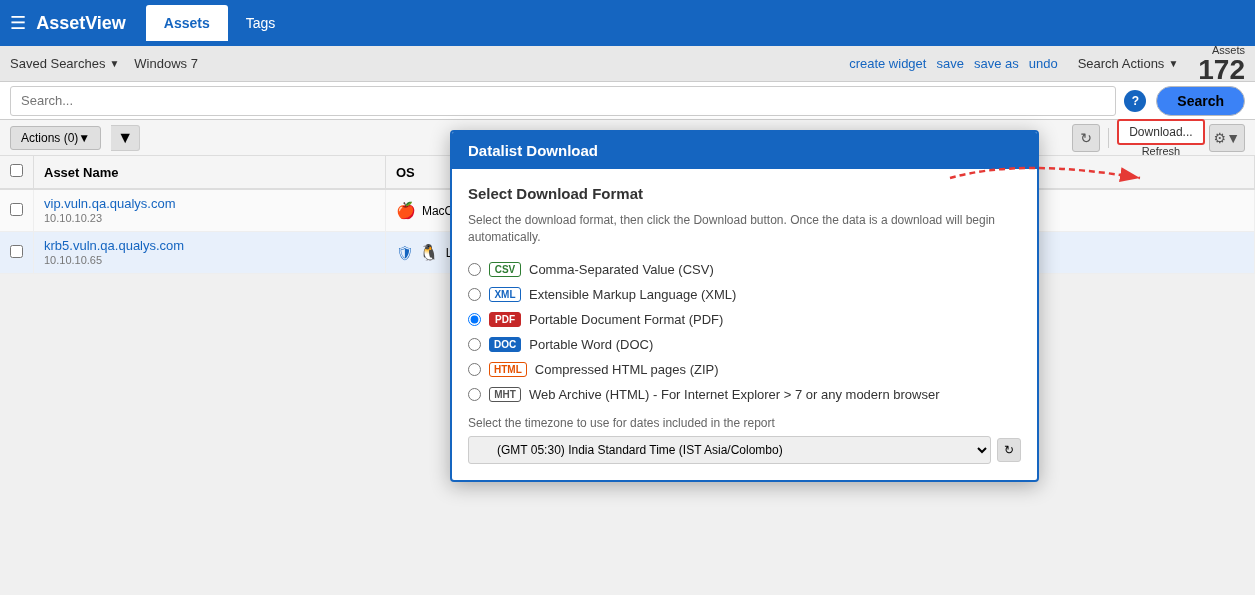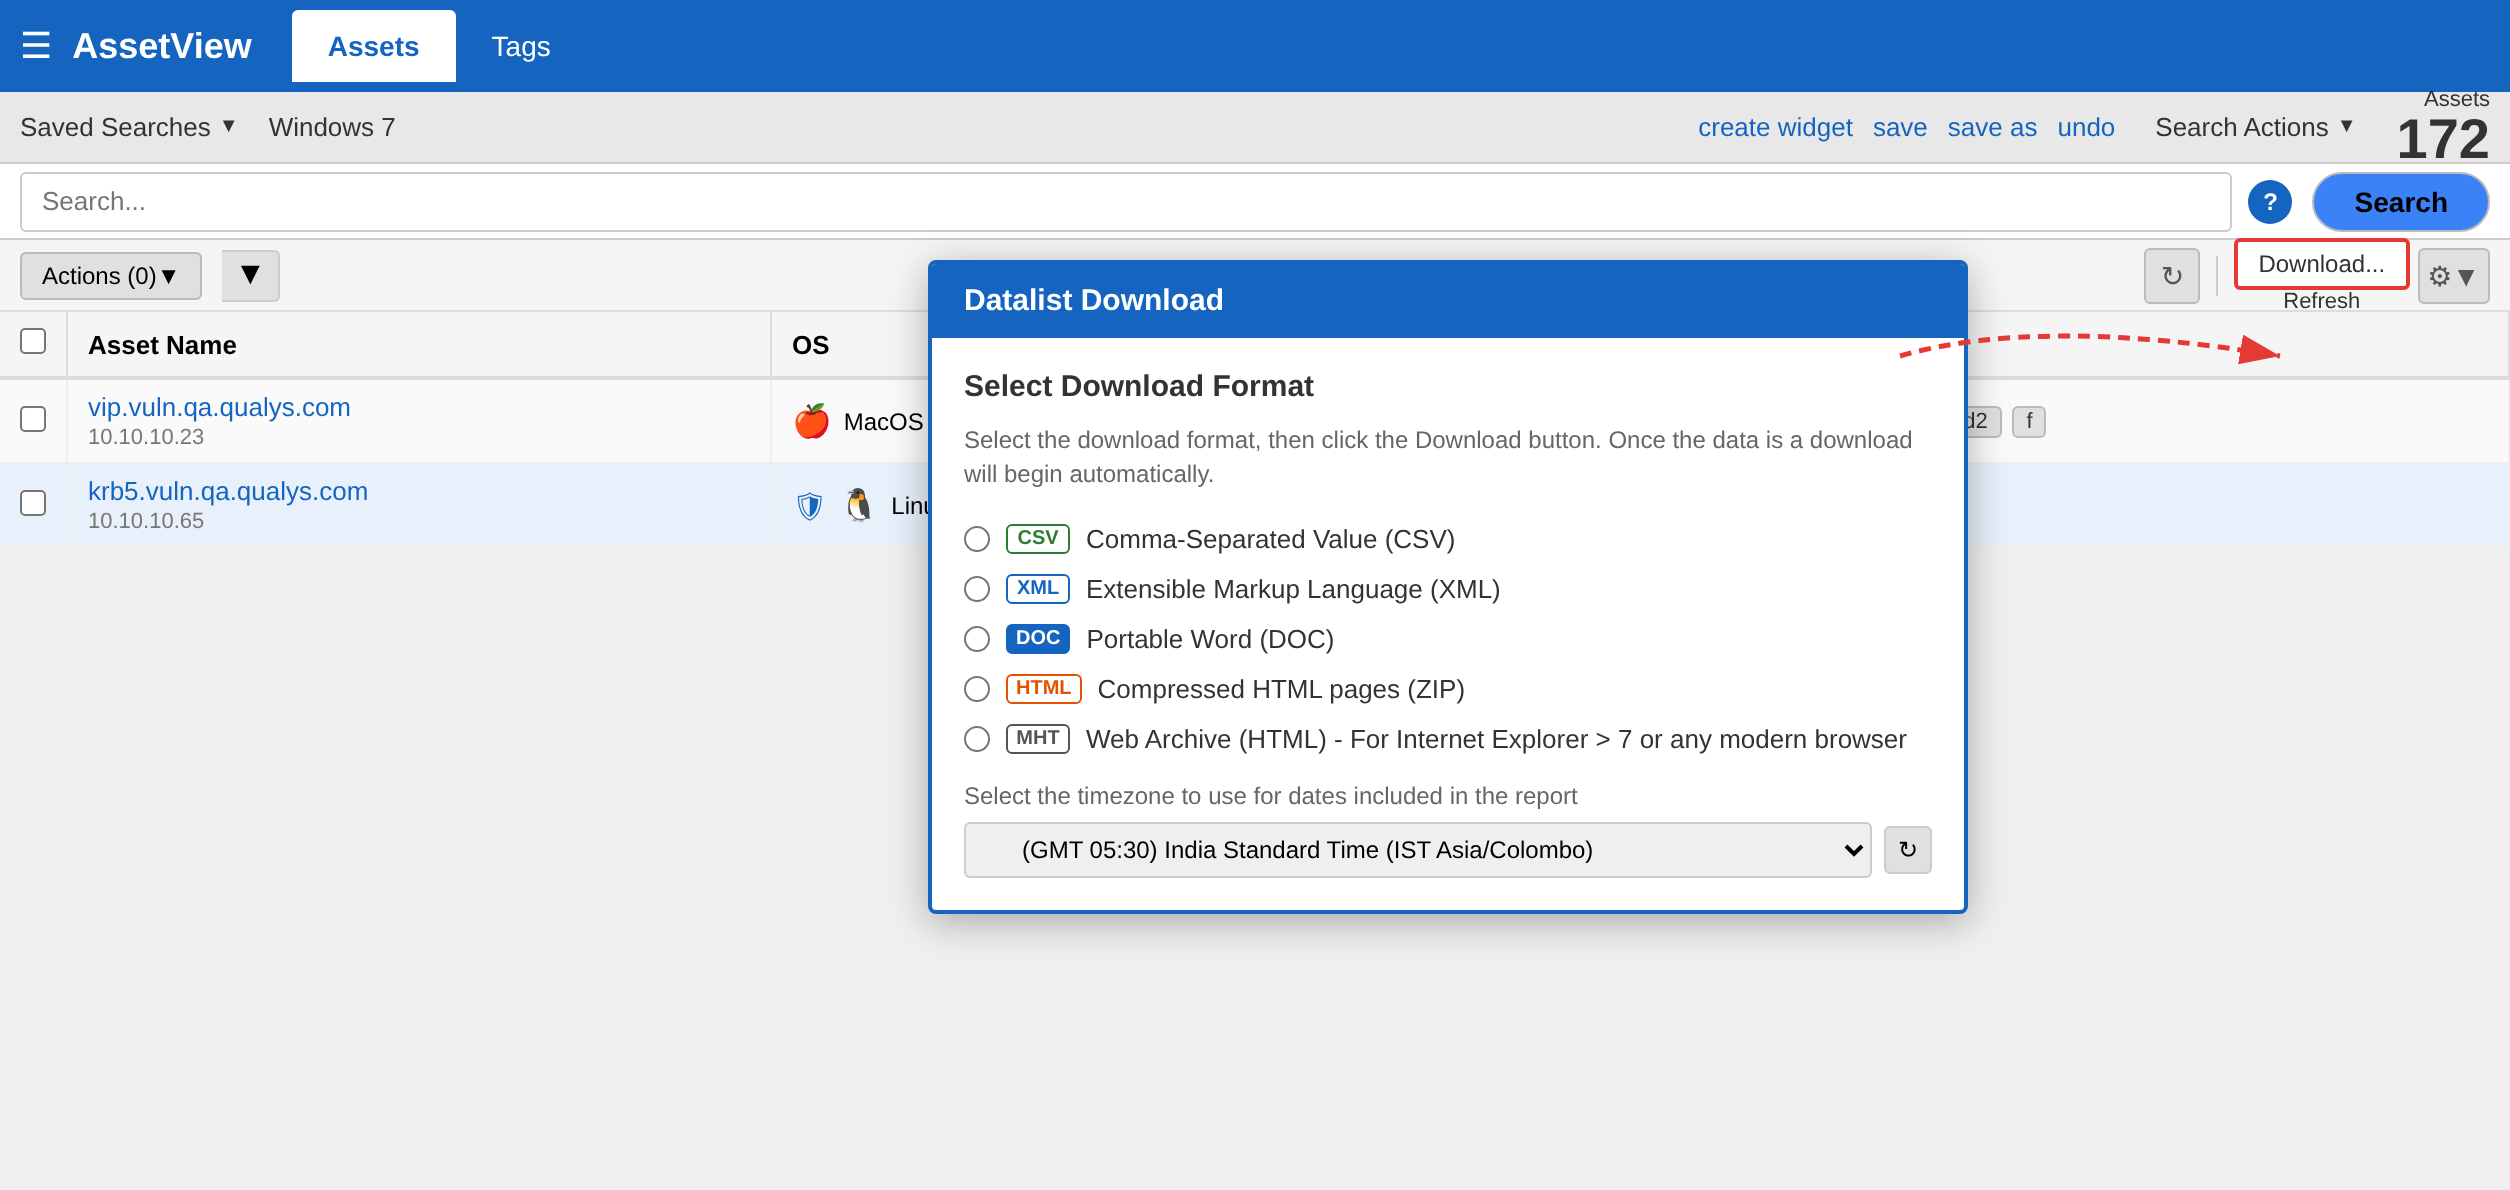--- a/index.html
+++ b/index.html
@@ -277,22 +277,22 @@
       align-items: center;
       justify-content: center;
       color: white;
       font-size: 10px;
     }
 
     
     .dialog-overlay {
       position: fixed;
       top: 130px;
-      left: 464px;
-      width: 520px;
+      left: 450px;
+      width: 589px;
       background: white;
       border: 2px solid #1565c0;
       border-radius: 4px;
       box-shadow: 0 4px 20px rgba(0,0,0,0.3);
       z-index: 100;
     }
     .dialog-header {
       background: #1565c0;
       color: white;
       padding: 10px 16px;
@@ -511,20 +511,25 @@
       <input type="radio" name="format" value="csv" style="">
       <span class="format-badge badge-csv">CSV</span>
       <span class="format-label">Comma-Separated Value (CSV)</span>
     </div>
     <div class="format-option">
       <input type="radio" name="format" value="xml" style="">
       <span class="format-badge badge-xml">XML</span>
       <span class="format-label">Extensible Markup Language (XML)</span>
     </div>
     <div class="format-option">
+      <input type="radio" name="format" value="pdf" checked="" style="">
+      <span class="format-badge badge-pdf">PDF</span>
+      <span class="format-label">Portable Document Format (PDF)</span>
+    </div>
+    <div class="format-option">
       <input type="radio" name="format" value="doc" style="">
       <span class="format-badge badge-doc">DOC</span>
       <span class="format-label">Portable Word (DOC)</span>
     </div>
     <div class="format-option">
       <input type="radio" name="format" value="html" style="">
       <span class="format-badge badge-html">HTML</span>
       <span class="format-label">Compressed HTML pages (ZIP)</span>
     </div>
     <div class="format-option">

